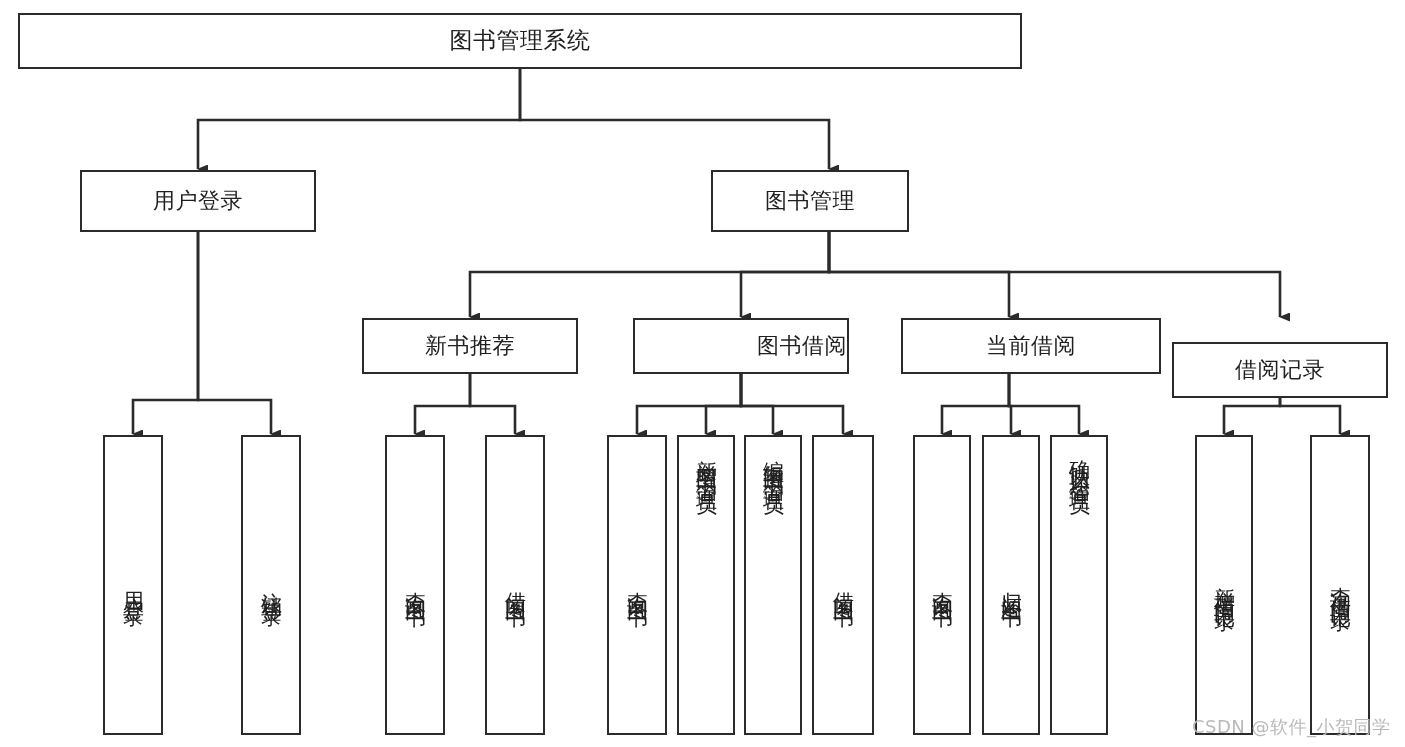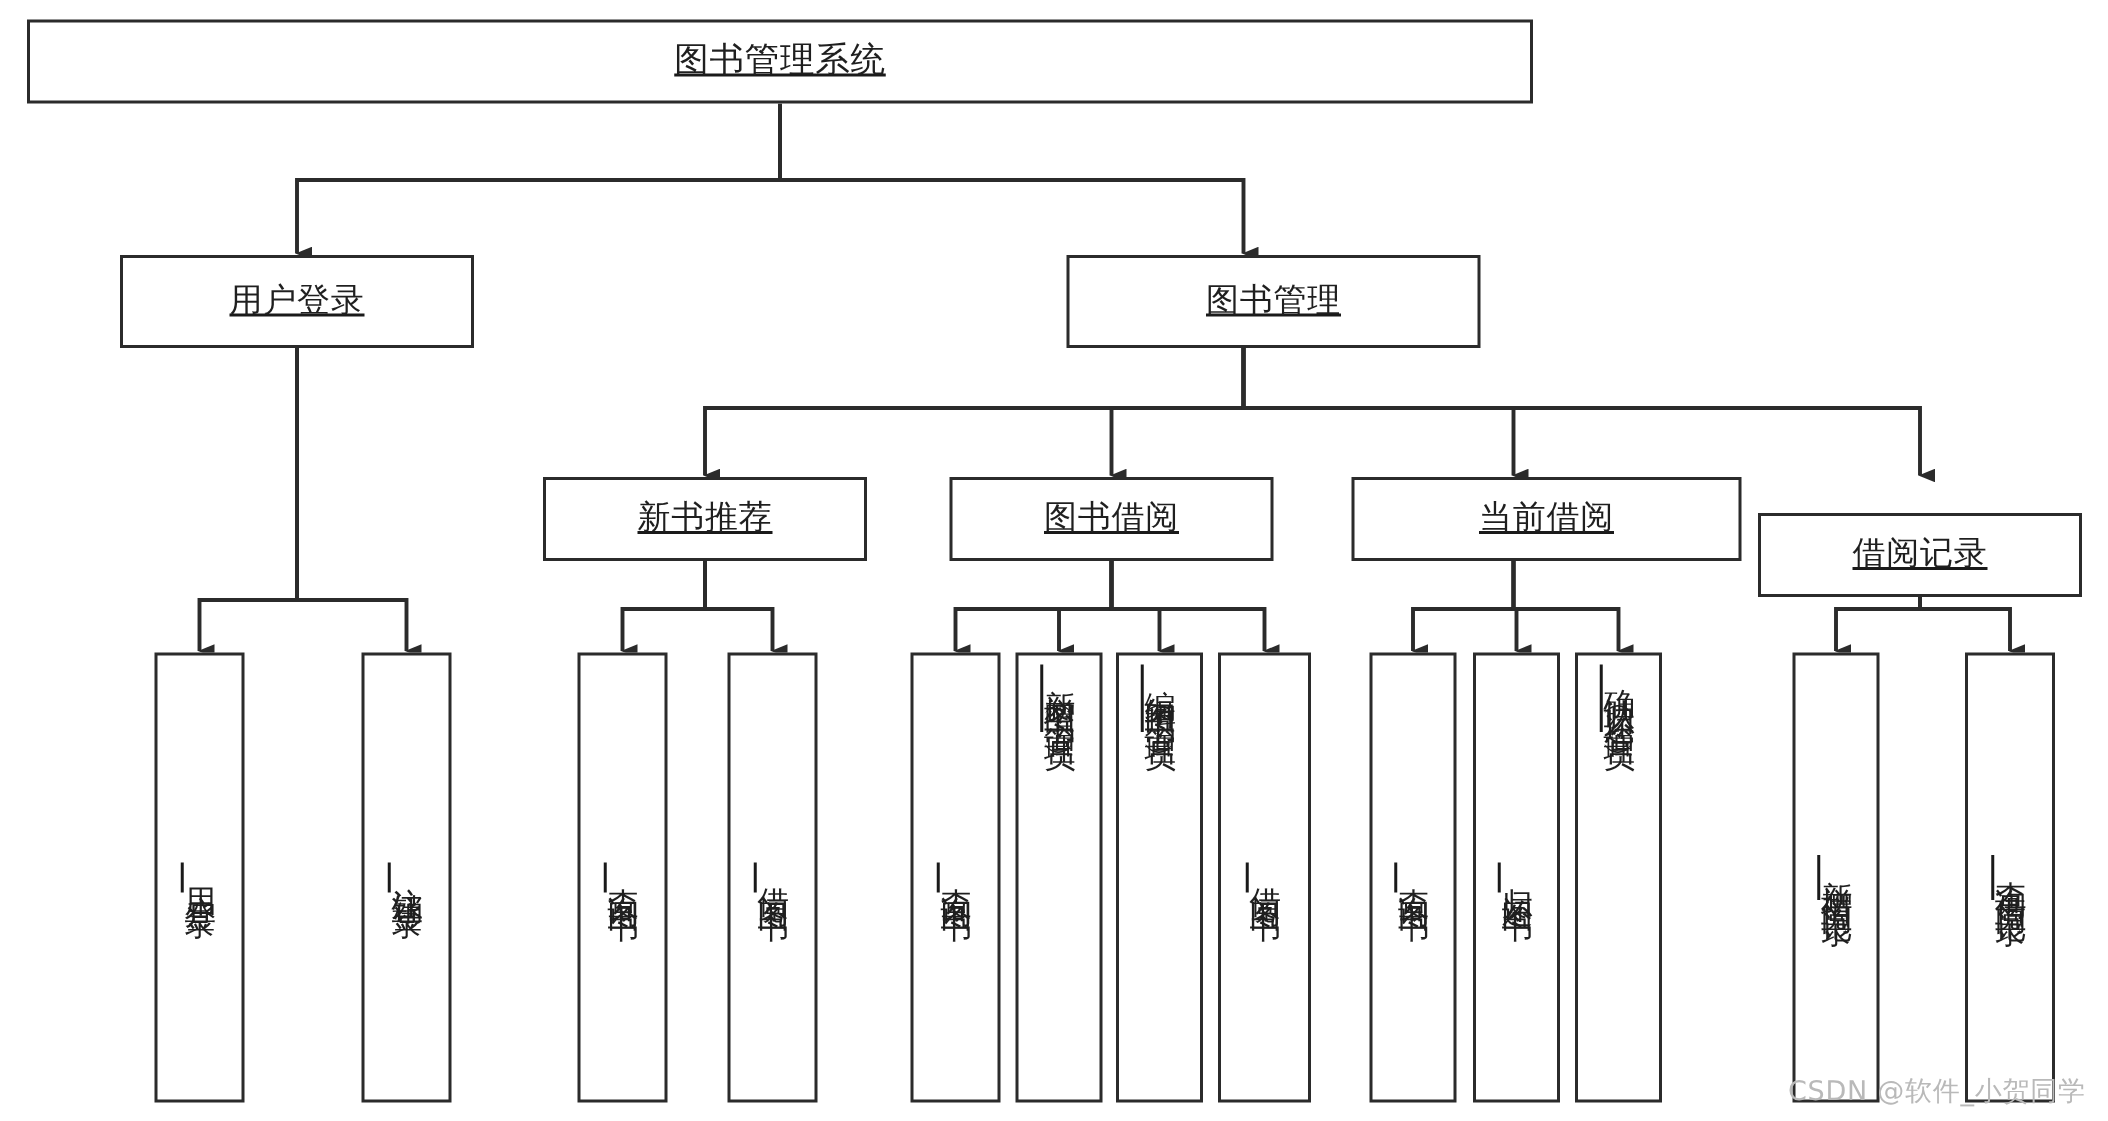--- a/index.html
+++ b/index.html
@@ -29,21 +29,20 @@
   }
   .node {
     position: absolute;
     box-sizing: border-box;
     background: #ffffff;
     border: 2px solid #2b2b2b;
     display: flex;
     align-items: center;
     justify-content: center;
     z-index: 2;
-    text-decoration: underline;
   }
   .node .label {
     color: #1f1f1f;
     line-height: 1.18;
     text-align: center;
     white-space: nowrap;
   }
   
   .node.horiz .label {
     font-size: 22px;
@@ -113,27 +112,27 @@
       </g>
   </svg>
 
   <div id="nodes-layer">
       <div class="node horiz root" style="left: 18px; top: 13px; width: 1004px; height: 56px;">
         <span class="label">图书管理系统</span>
       </div>
       <div class="node horiz" style="left: 80px; top: 170px; width: 236px; height: 62px;">
         <span class="label">用户登录</span>
       </div>
-      <div class="node horiz" style="left: 711px; top: 170px; width: 276px; height: 62px;">
+      <div class="node horiz" style="left: 711px; top: 170px; width: 198px; height: 62px;">
         <span class="label">图书管理</span>
       </div>
       <div class="node horiz" style="left: 362px; top: 318px; width: 216px; height: 56px;">
         <span class="label">新书推荐</span>
       </div>
-      <div class="node horiz" style="left: 633px; top: 318px; width: 216px; height: 56px;">
+      <div class="node horiz" style="left: 633px; top: 318px; width: 216px; height: 56px; justify-content: flex-end;">
         <span class="label">图书借阅</span>
       </div>
       <div class="node horiz" style="left: 901px; top: 318px; width: 260px; height: 56px;">
         <span class="label">当前借阅</span>
       </div>
       <div class="node horiz" style="left: 1172px; top: 318px; width: 216px; height: 56px; margin-top: 24px;">
         <span class="label">借阅记录</span>
       </div>
       <div class="node vert mid" style="left: 103px; top: 435px; width: 60px; height: 300px;">
         <span class="label">用户登录</span>

